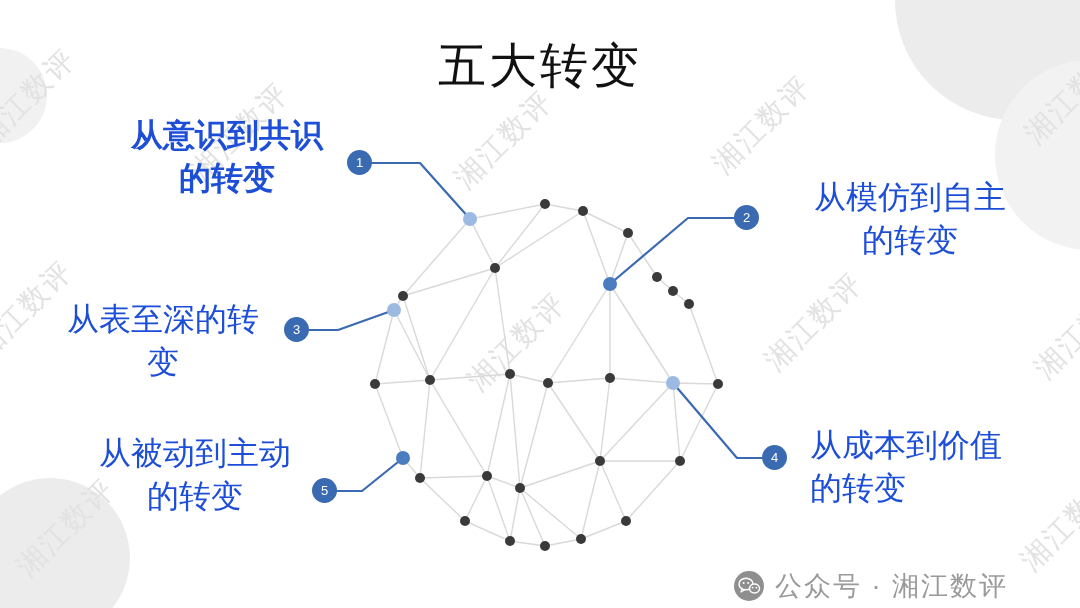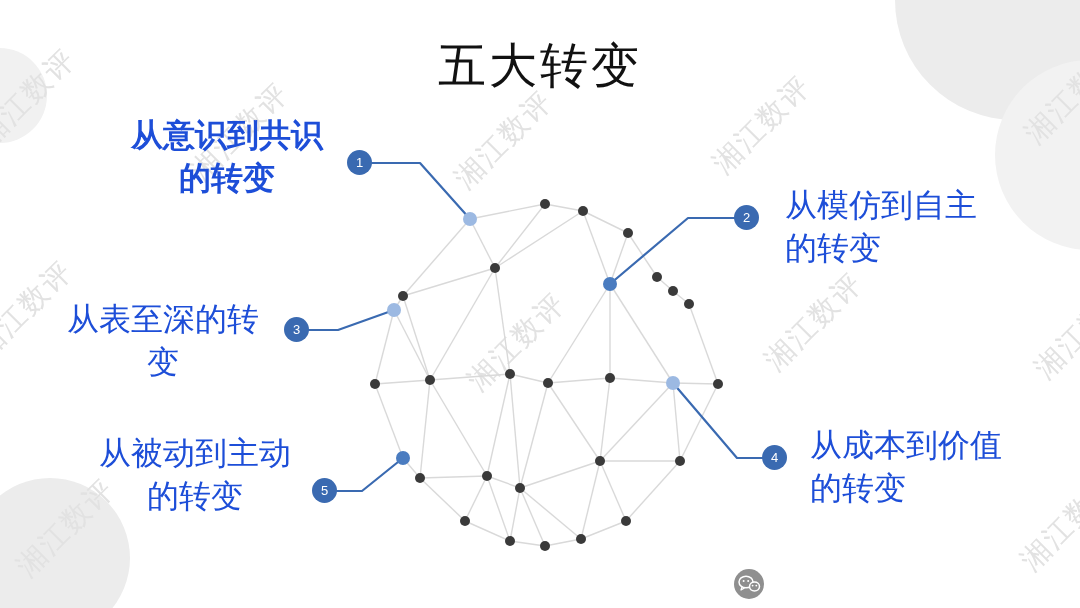--- a/index.html
+++ b/index.html
@@ -49,21 +49,21 @@
   .badge-2{left:734px;top:205px;}
   .badge-3{left:284px;top:317px;}
   .badge-4{left:762px;top:445px;}
   .badge-5{left:312px;top:478px;}
 
   
   .label{
     position:absolute;z-index:3;font-size:32px;color:#1d4ed8;line-height:1.35;
   }
   .label-1{left:108px;top:114px;width:238px;text-align:center;font-weight:700;}
-  .label-2{left:785px;top:184px;width:250px;text-align:left;}
+  .label-2{left:785px;top:176px;width:250px;text-align:center;}
   .label-3{left:56px;top:298px;width:214px;text-align:center;}
   .label-4{left:810px;top:424px;width:250px;text-align:left;}
   .label-5{left:88px;top:432px;width:214px;text-align:center;}
 
   
   .footer{
     position:absolute;z-index:3;left:733px;top:568px;
     display:flex;align-items:center;gap:10px;
     color:var(--footer-gray,#9a9a9a);font-size:27px;letter-spacing:2px;
   }
@@ -234,13 +234,14 @@
   <svg width="32" height="32" viewBox="0 0 32 32">
     <circle cx="16" cy="16" r="15" fill="#8f8f8f"></circle>
     <ellipse cx="13" cy="14" rx="7" ry="5.8" fill="none" stroke="#ffffff" stroke-width="1.5"></ellipse>
     <path d="M9 19 L8 22 L11.5 20" fill="none" stroke="#ffffff" stroke-width="1.3" stroke-linejoin="round"></path>
     <ellipse cx="21.5" cy="18.5" rx="5" ry="4.4" fill="#8f8f8f" stroke="#ffffff" stroke-width="1.5"></ellipse>
     <circle cx="10.6" cy="13" r="1" fill="#ffffff"></circle>
     <circle cx="15.2" cy="13" r="1" fill="#ffffff"></circle>
     <circle cx="19.6" cy="17.6" r="0.9" fill="#ffffff"></circle>
     <circle cx="23.3" cy="17.6" r="0.9" fill="#ffffff"></circle>
   </svg>
+  <span>公众号 · 湘江数评</span>
 </div>
 
 </body></html>

